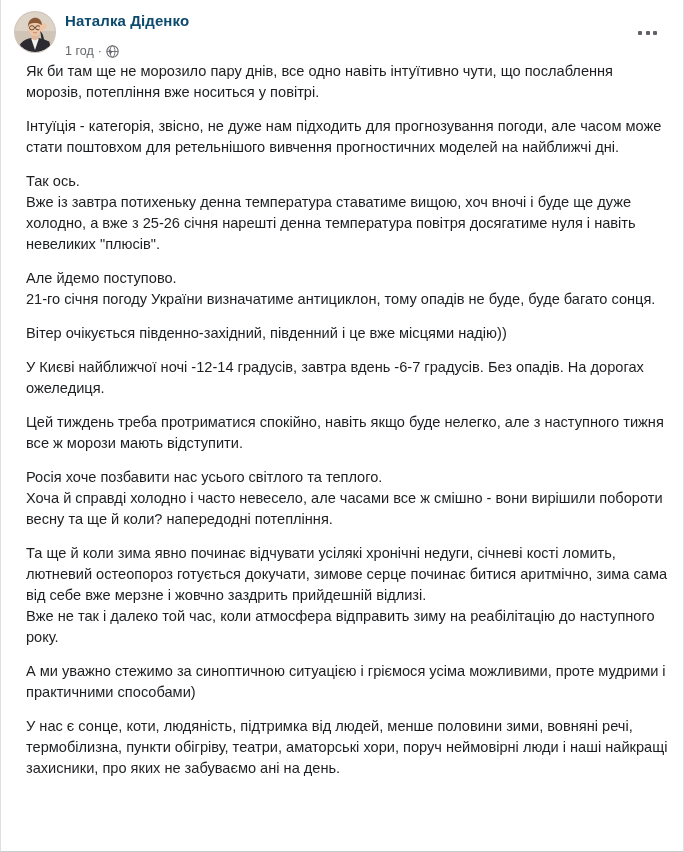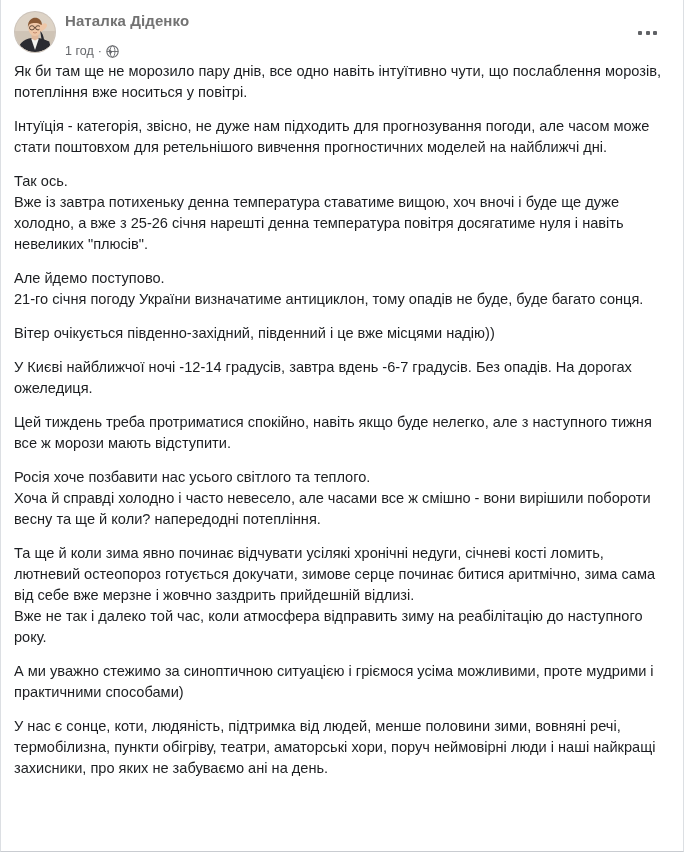--- a/index.html
+++ b/index.html
@@ -47,21 +47,21 @@
     margin-left: 9px;
     padding-top: 1px;
     display: flex;
     flex-direction: column;
     justify-content: flex-start;
   }
 
   .author-name {
     font-size: 15px;
     font-weight: bold;
-    color: #737373;
+    color: #0c4a6e;
     line-height: 18px;
     letter-spacing: 0.1px;
   }
 
   .meta-line {
     display: flex;
     align-items: center;
     margin-top: 14px;
     font-size: 12.5px;
     color: #65676b;
@@ -101,21 +101,21 @@
 
   
   .post-body {
     padding: 5px 13px 0 13px;
     font-size: 14.6px;
     line-height: 21px;
     color: #1c1e21;
   }
 
   .post-body p {
-    margin: 0 0 13px 0;
+    margin: 0 0 13px 12px;
     white-space: pre-line;
     word-wrap: break-word;
   }
 
   .post-body p:last-child { margin-bottom: 0; }
 </style>
 </head>
 <body>
 
 <div class="post-card">

